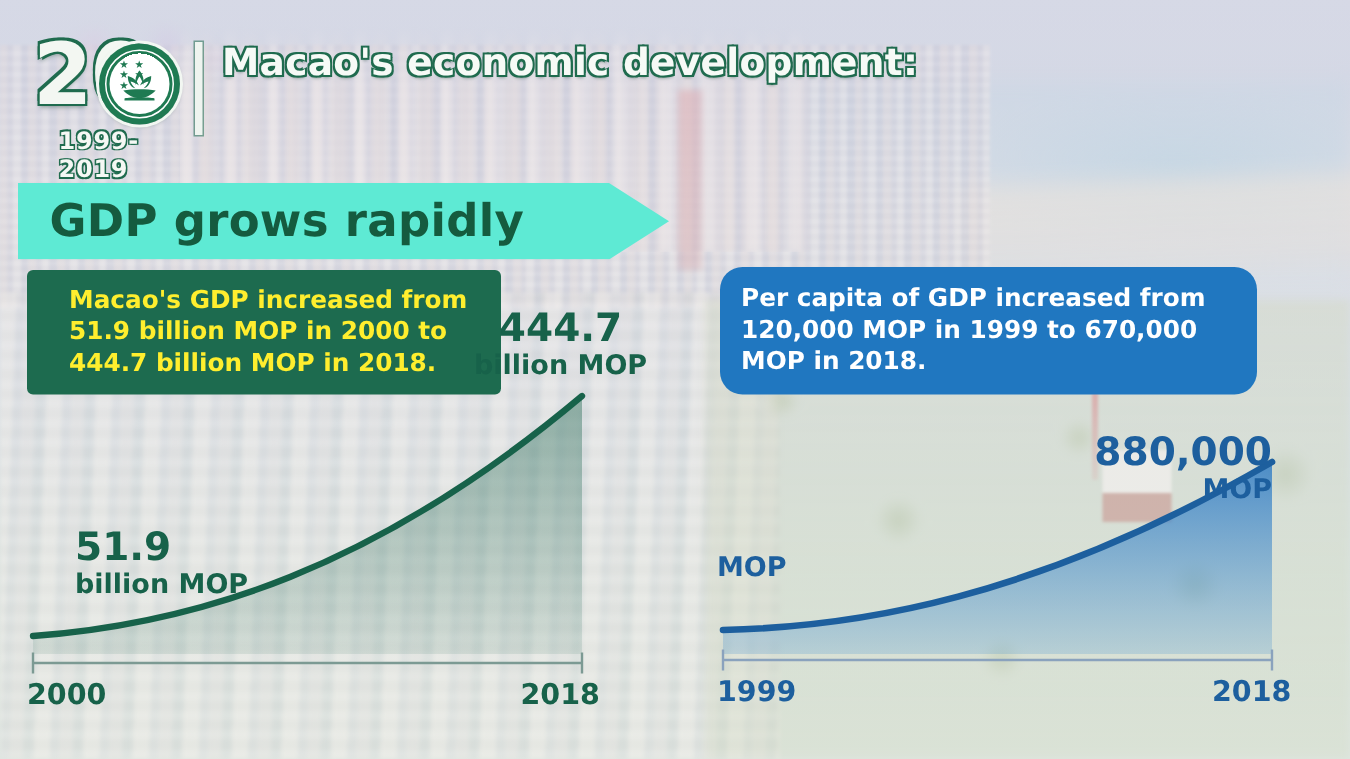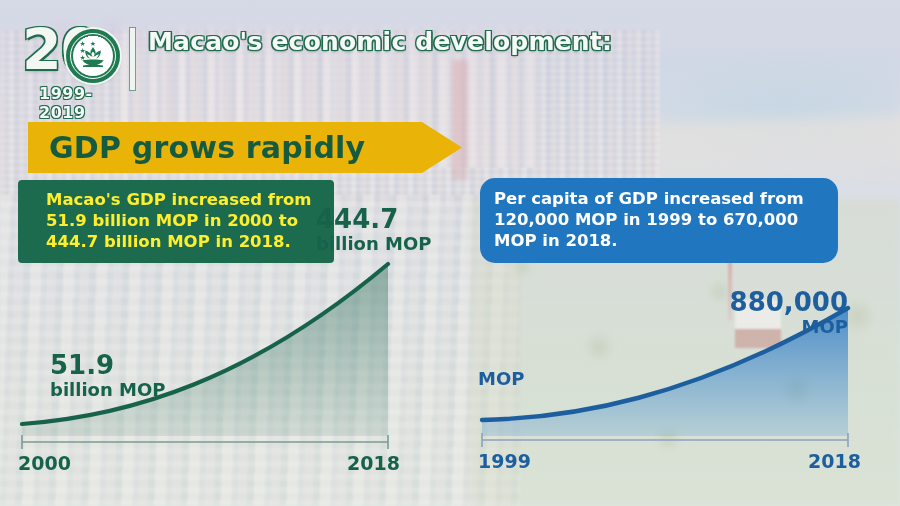--- a/index.html
+++ b/index.html
@@ -207,23 +207,23 @@
       -1.4px -1.4px 0 #1f6b4e, 1.4px -1.4px 0 #1f6b4e,
       -1.4px 1.4px 0 #1f6b4e, 1.4px 1.4px 0 #1f6b4e,
       0 2px 2px rgba(20,60,45,.35);
     letter-spacing: .2px;
   }
 
   
   .banner {
     position: absolute; top: 122px; left: 12px;
     width: 434px; height: 51px;
-    background: #eab308;
+    background: #5eead4;
     clip-path: polygon(0 0, calc(100% - 40px) 0, 100% 50%, calc(100% - 40px) 100%, 0 100%);
-    display: flex; align-items: center; margin-left: 16px;
+    display: flex; align-items: center;
   }
   .banner-text {
     margin-left: 21px;
     font-family: "DejaVu Sans", sans-serif;
     font-weight: bold;
     font-size: 30px;
     letter-spacing: .2px;
     color: #155b3f;
     white-space: nowrap;
   }
@@ -350,21 +350,21 @@
       <path d="M22,184 C130,176 250,140 388,24 L388,196 L22,196 Z" fill="url(#greenFill)"></path>
 
       <path d="M22,184 C130,176 250,140 388,24" fill="none" stroke="#17624a" stroke-width="4.2" stroke-linecap="round"></path>
 
       <line x1="22" y1="202" x2="388" y2="202" stroke="#7c9a93" stroke-width="1.6"></line>
       <line x1="22" y1="195" x2="22" y2="209" stroke="#7c9a93" stroke-width="1.6"></line>
       <line x1="388" y1="195" x2="388" y2="209" stroke="#7c9a93" stroke-width="1.6"></line>
     </svg>
   </div>
 
-  <div class="value-label value-green" style="top:206px; left:316px; text-align:left;">
+  <div class="value-label value-green" style="top:206px; left:316px; text-align:center;">
     <span class="big">444.7</span>
     <span class="unit">billion MOP</span>
   </div>
 
   <div class="value-label value-green" style="top:352px; left:16px; text-align:left;margin-left:34px;">
     <span class="big">51.9</span>
     <span class="unit">billion MOP</span>
   </div>
 
   <div class="axis-label axis-green" style="top:452px; left:18px;">2000</div>

